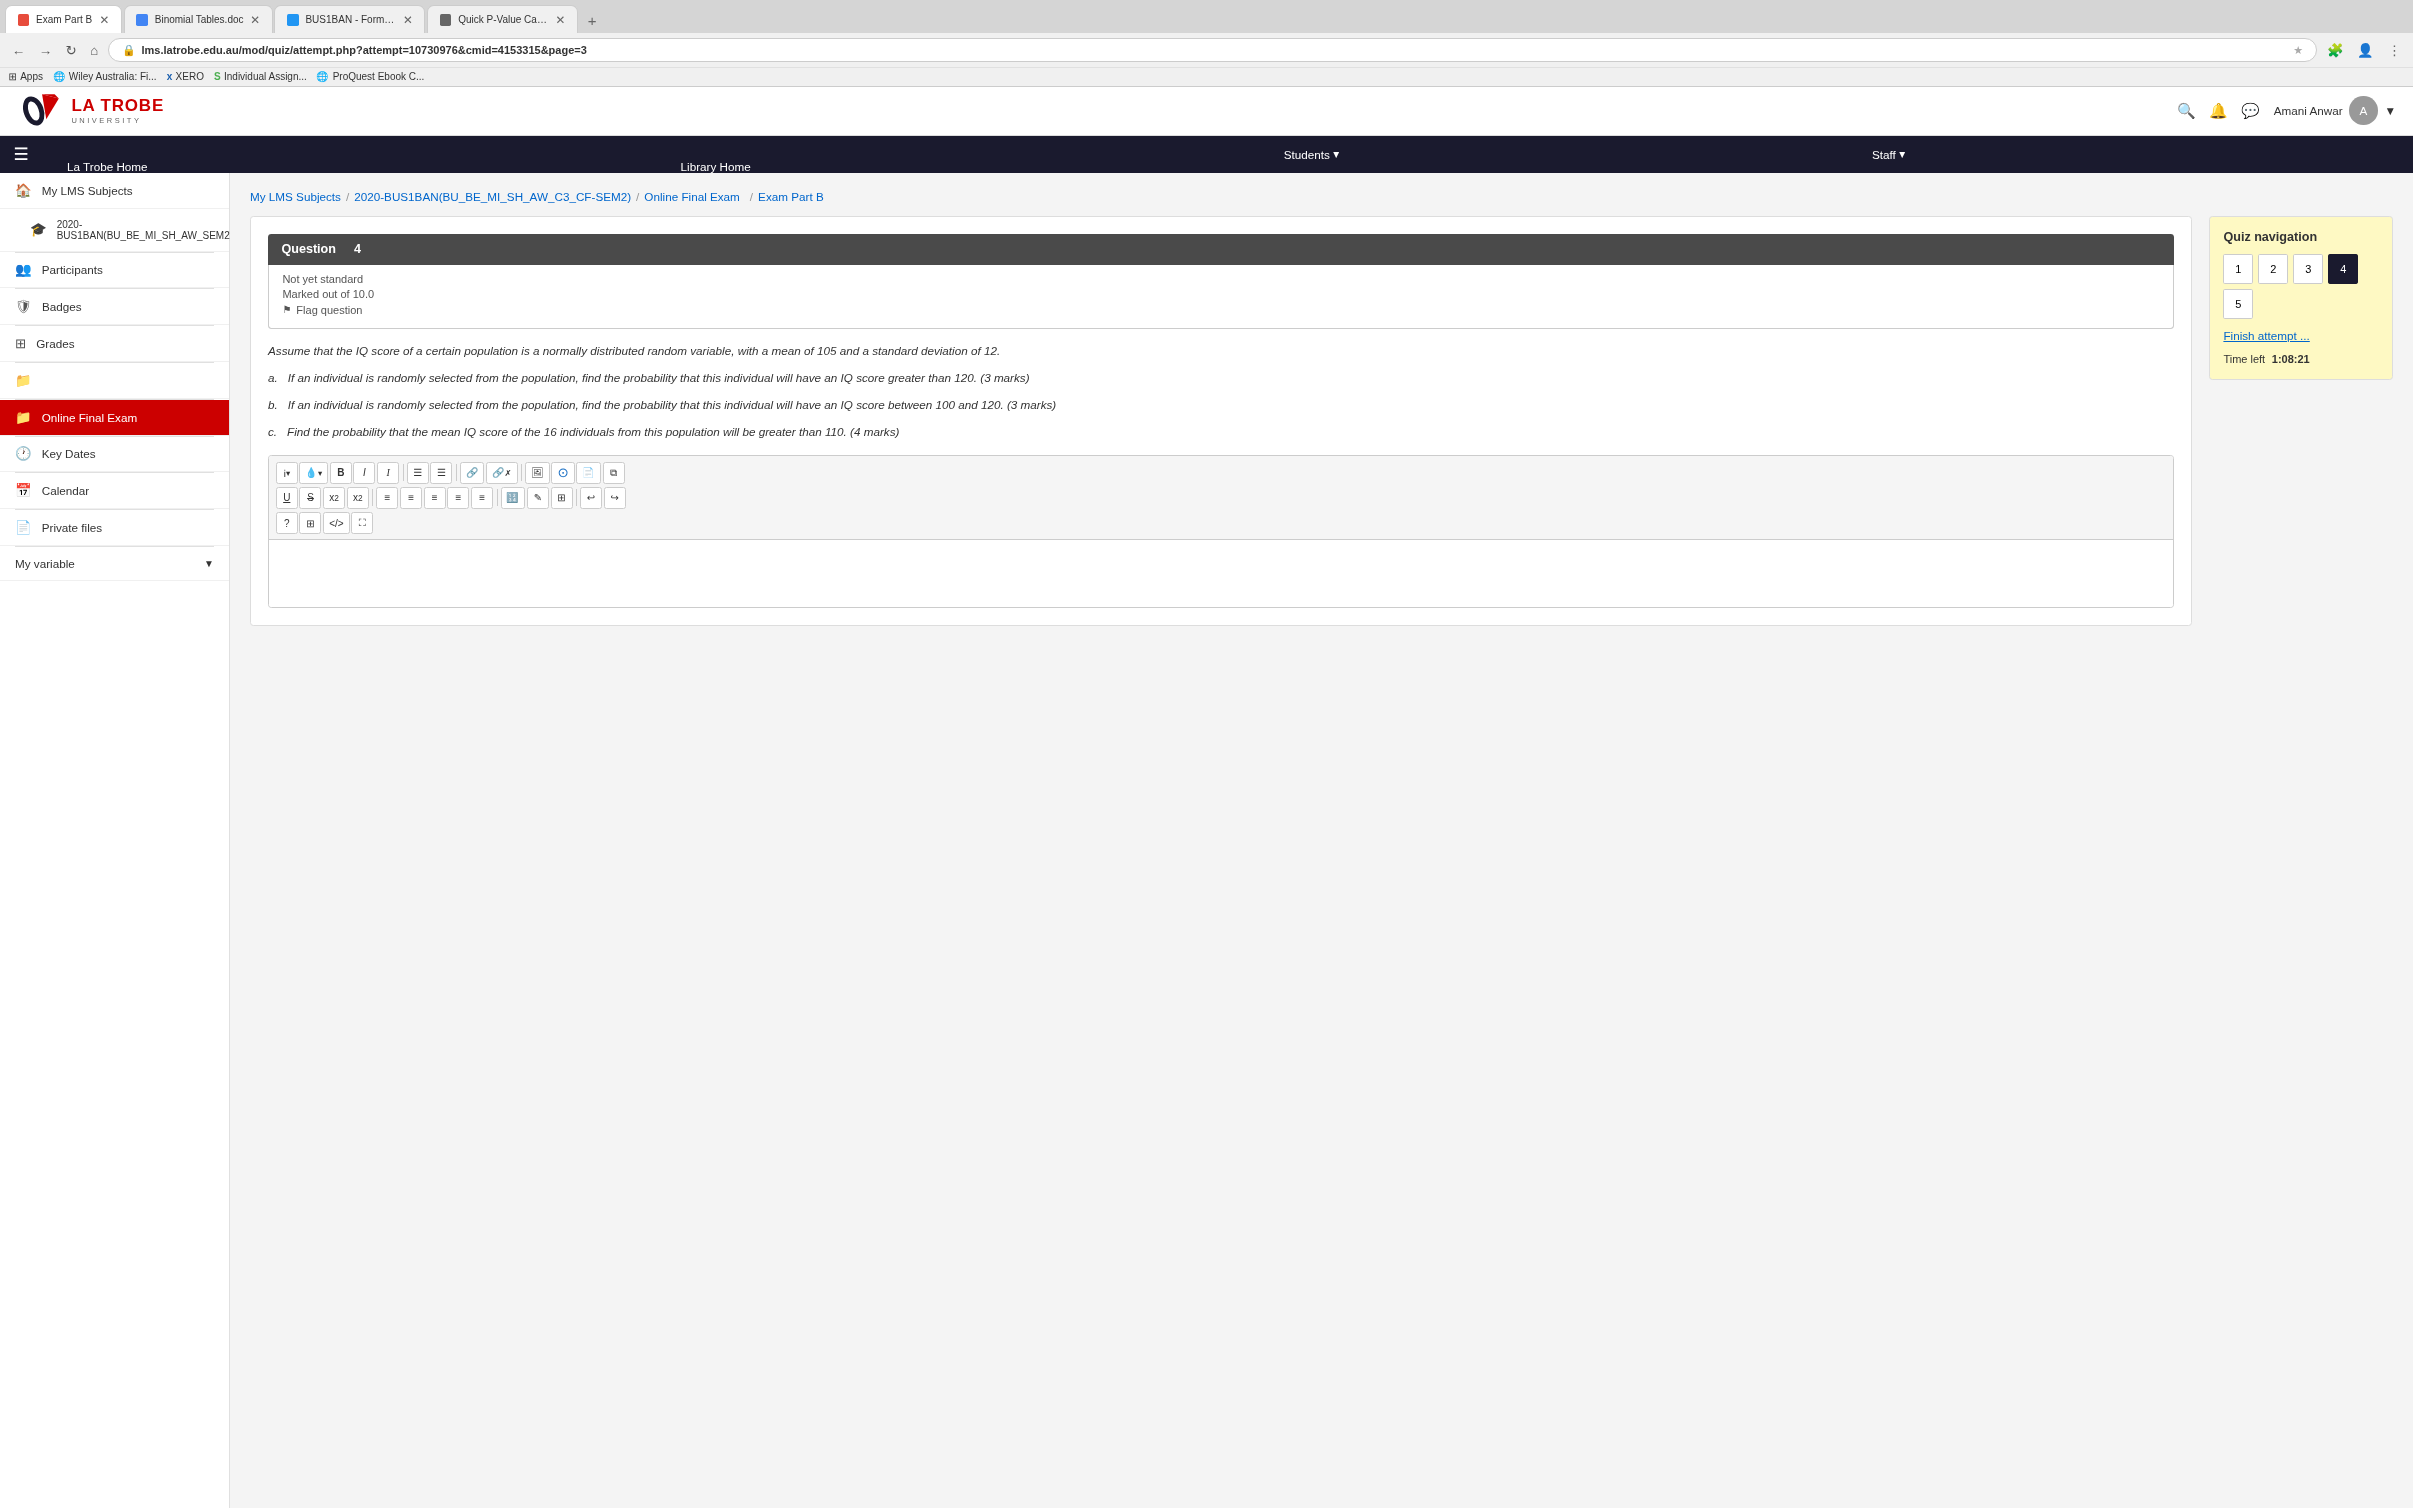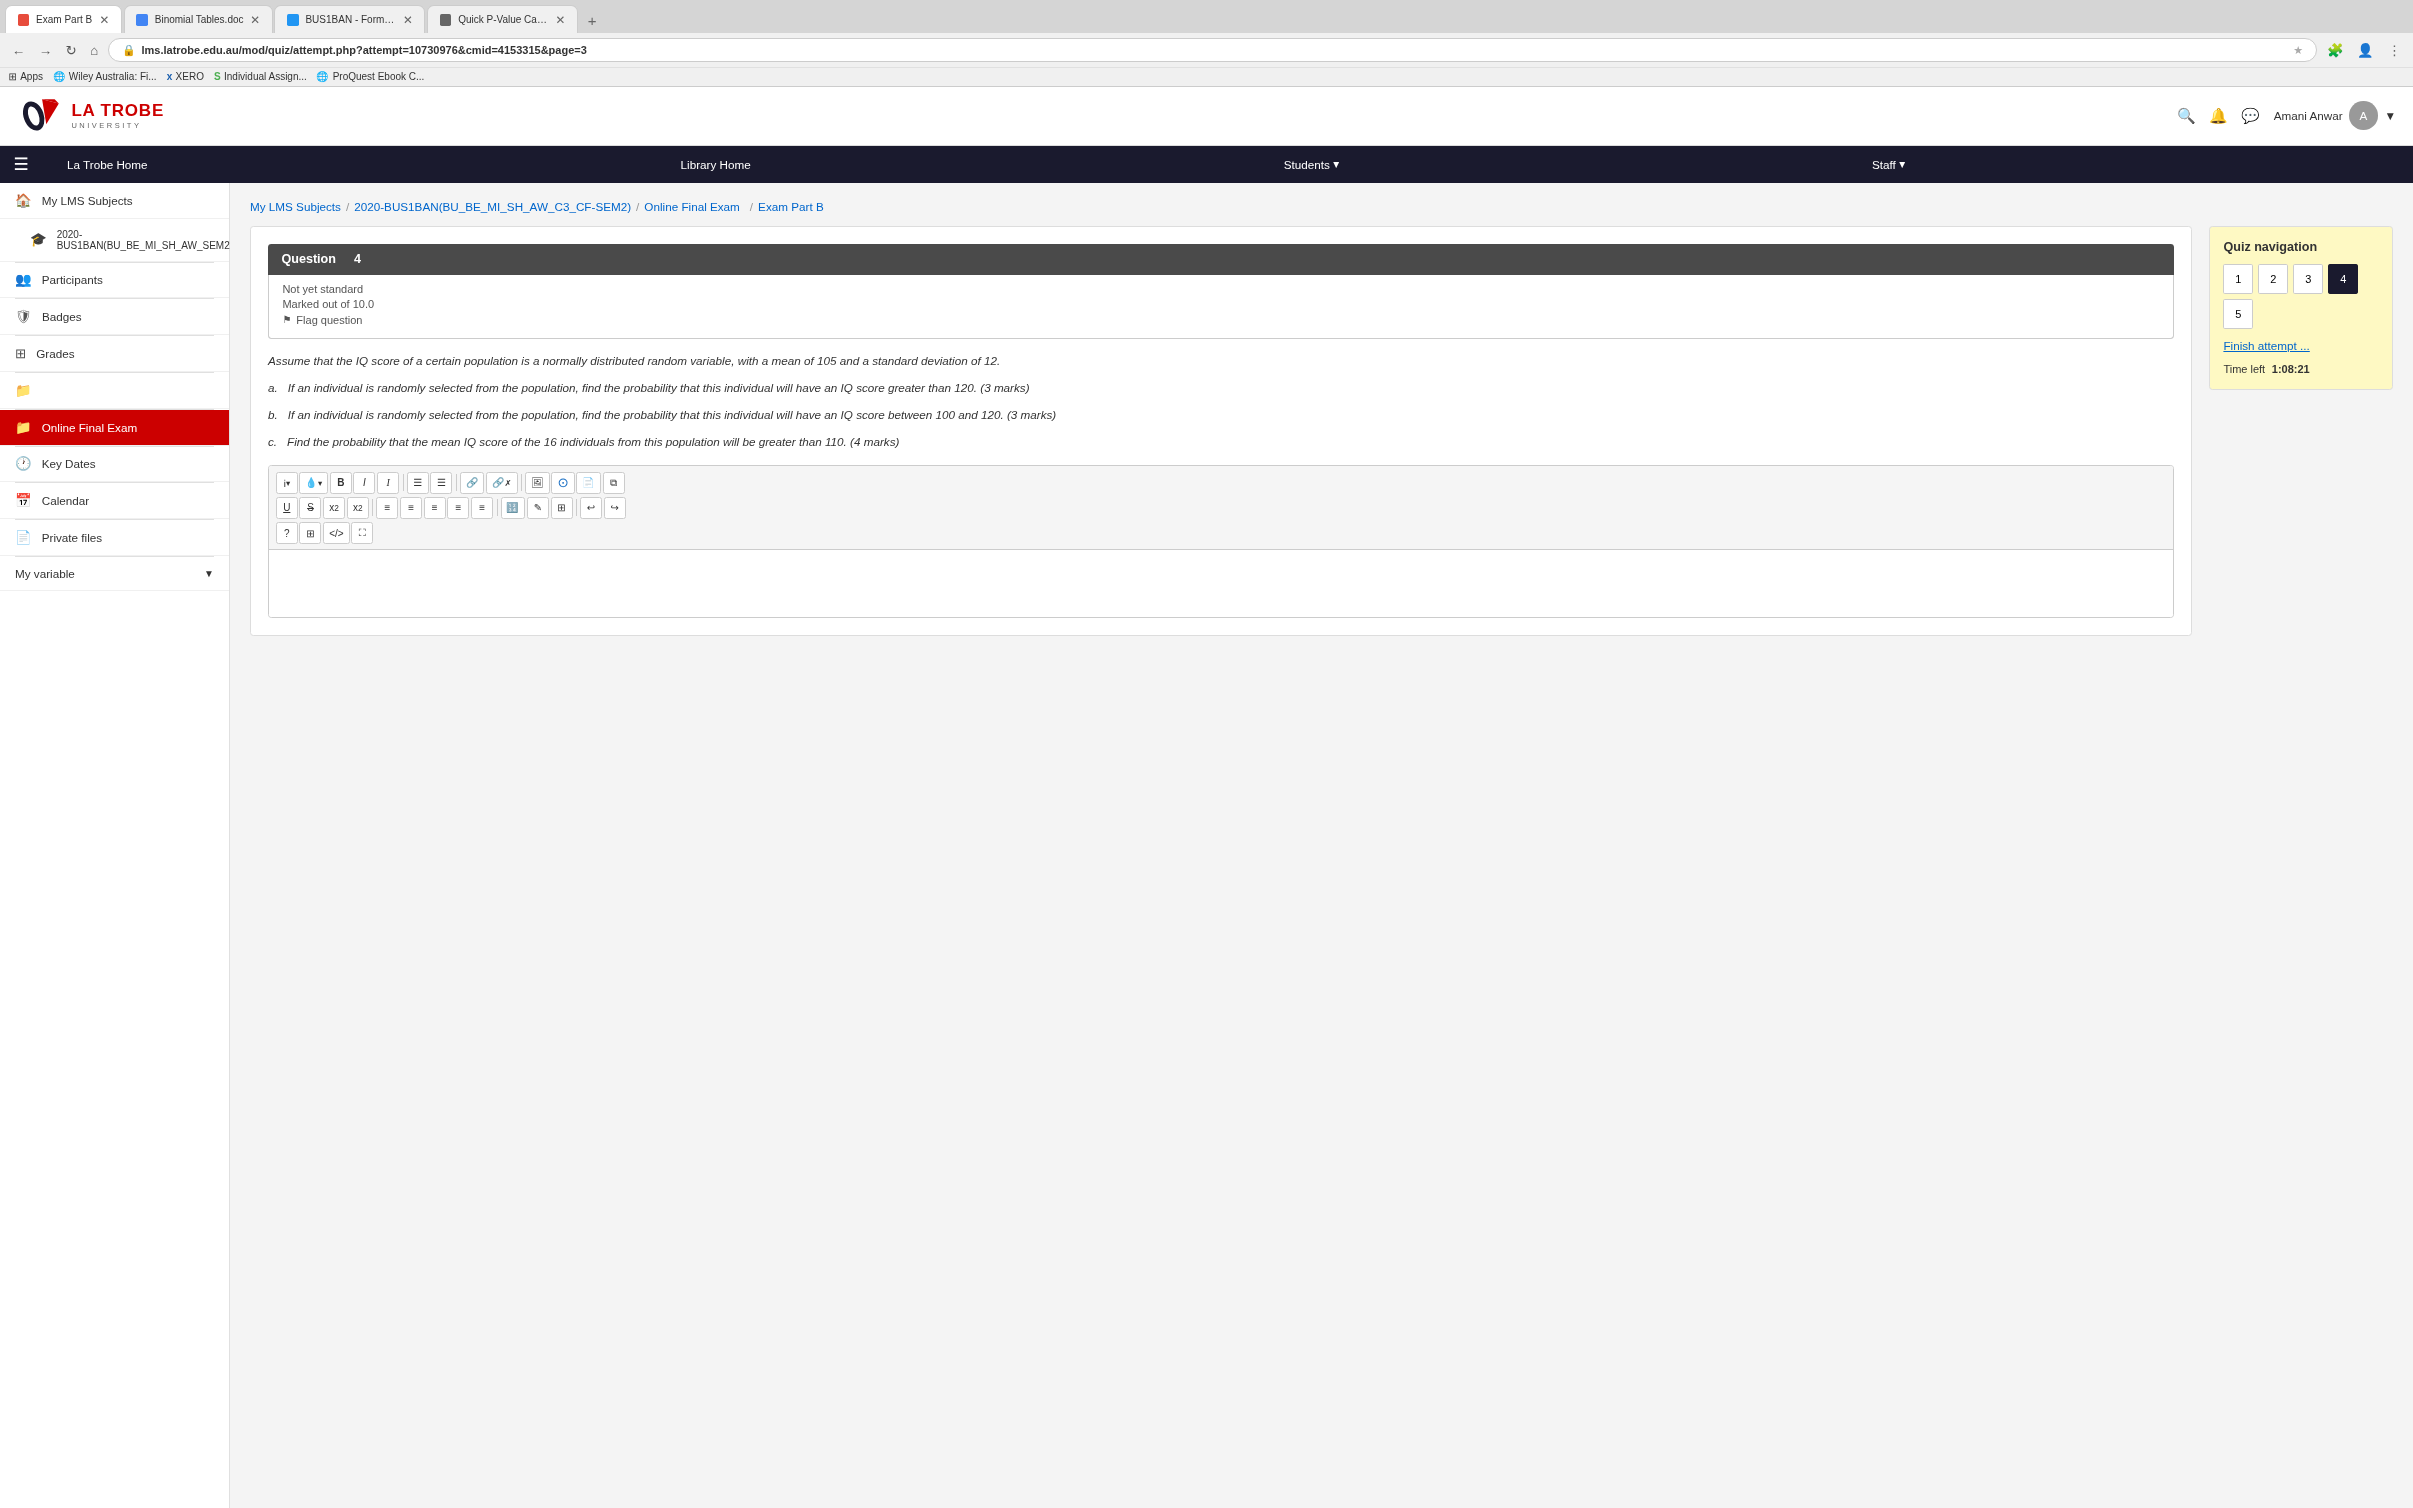--- a/index.html
+++ b/index.html
@@ -19,31 +19,31 @@
     .nav-btn { background: none; border: none; cursor: pointer; color: #555; font-size: 13.4px; padding: 3.4px; border-radius: 50%; }
     .address-bar { flex: 1; background: #fff; border: 0.8px solid #ccc; border-radius: 17px; padding: 4.2px 13.4px; font-size: 11px; color: #333; display: flex; align-items: center; gap: 5px; }
     .address-bar-url { flex: 1; font-size: 11px; font-weight: bold; }
     .address-bar-icons { display: flex; gap: 5px; }
     .browser-action-btn { background: none; border: none; cursor: pointer; color: #666; font-size: 13.4px; padding: 3.4px; }
 
     .bookmarks-bar { display: flex; align-items: center; padding: 3.4px 8.4px; gap: 10px; background: #f0f0f0; border-top: 0.8px solid #e0e0e0; font-size: 10px; }
     .bookmark-item { display: flex; align-items: center; gap: 3.4px; cursor: pointer; color: #333; white-space: nowrap; }
 
     
-    .lms-header { background: #fff; border-bottom: 0.8px solid #ddd; padding: 0 17px; display: flex; align-items: center; height: 59px; }
+    .lms-header { background: #fff; border-bottom: 0.8px solid #ddd; padding: 0 17px; display: flex; align-items: center; height: 49px; }
     .lms-logo { display: flex; align-items: center; gap: 8.4px; }
     .header-spacer { flex: 1; }
     .header-icons { display: flex; align-items: center; gap: 13.4px; }
     .header-icon { font-size: 15px; color: #555; cursor: pointer; }
     .user-area { display: flex; align-items: center; gap: 6.7px; cursor: pointer; }
     .user-avatar { width: 28.5px; height: 28.5px; border-radius: 50%; background: #999; display: flex; align-items: center; justify-content: center; color: #fff; font-size: 11.7px; }
 
     .nav-bar { background: #1a1a2e; display: flex; align-items: center; height: 37px; }
     .nav-bar-hamburger { padding: 0 13.4px; color: #fff; font-size: 17px; cursor: pointer; }
-    .nav-item { color: #fff; padding: 0 25px; height: 37px; display: flex; align-items: center; font-size: 11.7px; cursor: pointer; }
+    .nav-item { color: #fff; padding: 0 25px; height: 37px; display: flex; align-items: flex-end; font-size: 11.7px; cursor: pointer; }
     .nav-item-dropdown { display: flex; align-items: center; gap: 3.4px; }
 
     .main-layout { display: flex; min-height: calc(100vh - 168px); }
 
     
     .sidebar { width: 230px; background: #fff; border-right: 0.8px solid #e0e0e0; flex-shrink: 0; }
     .sidebar-item { display: flex; align-items: center; gap: 10px; padding: 10px 15px; cursor: pointer; border-bottom: 0.8px solid #f0f0f0; }
     .sidebar-item.active { background: #cc0000; color: #fff; border-radius: 0; }
     .sidebar-item.active .sidebar-icon { color: #fff; }
     .sidebar-icon { font-size: 13.4px; color: #555; flex-shrink: 0; }

